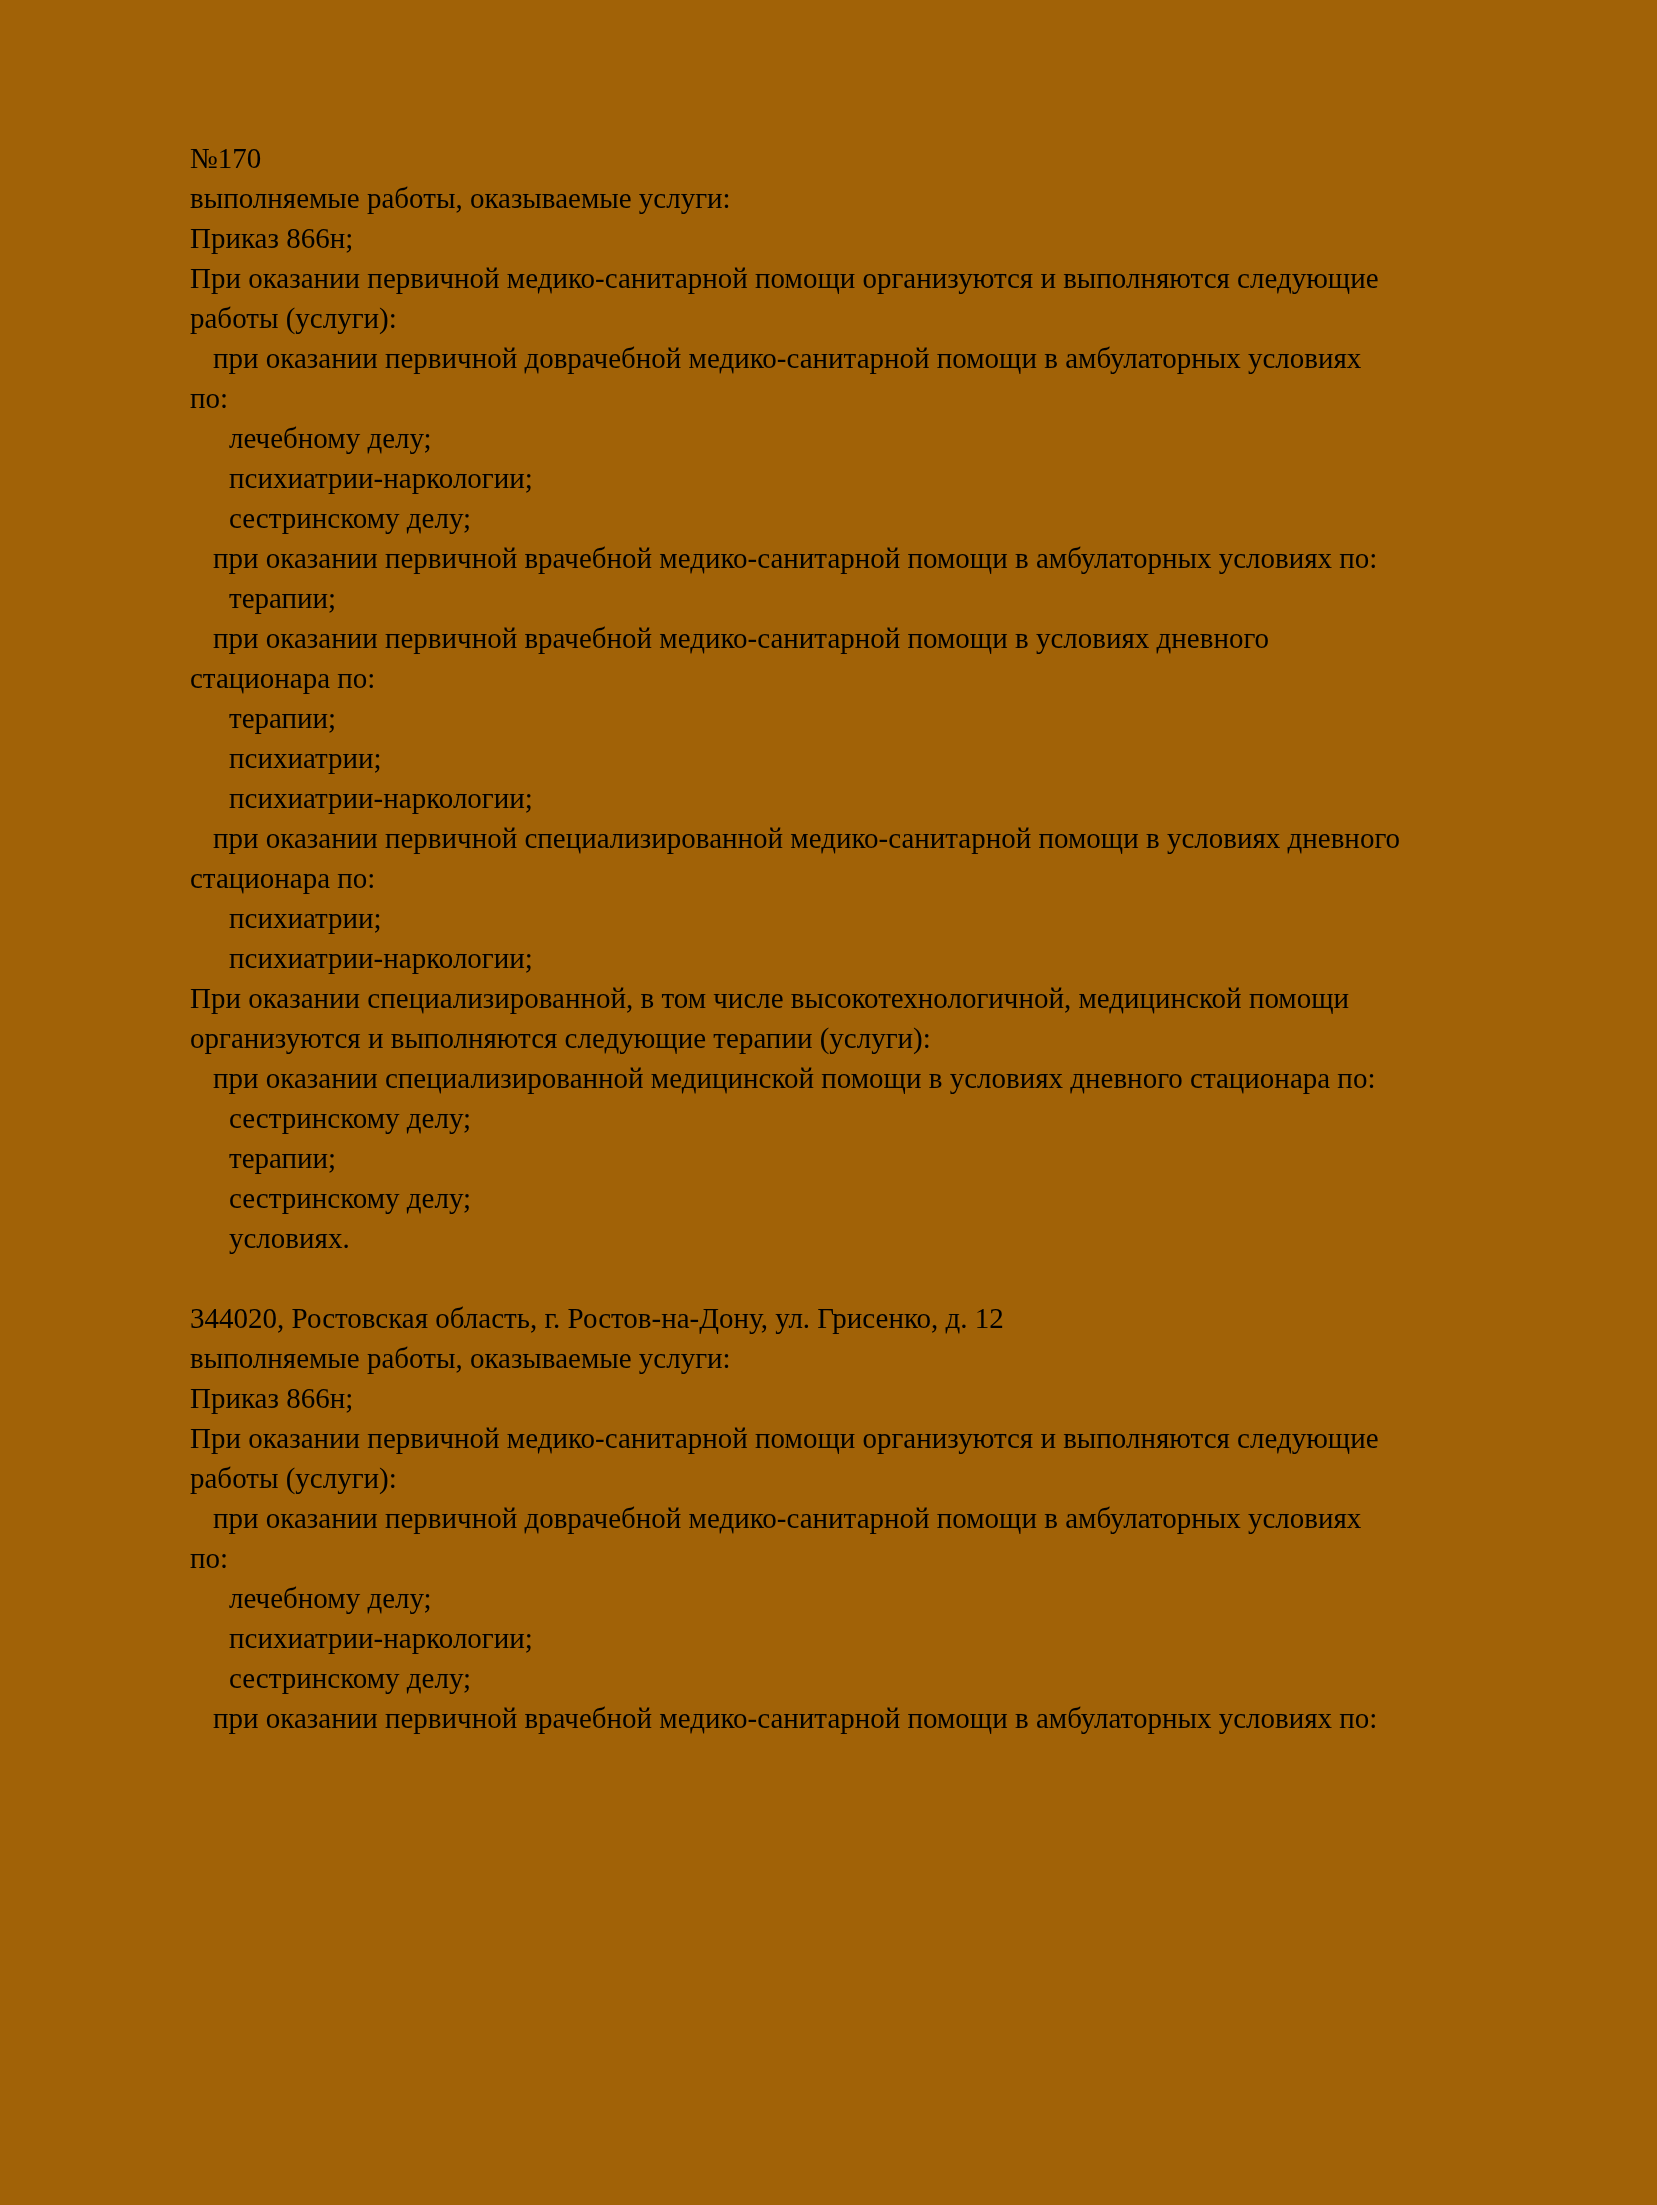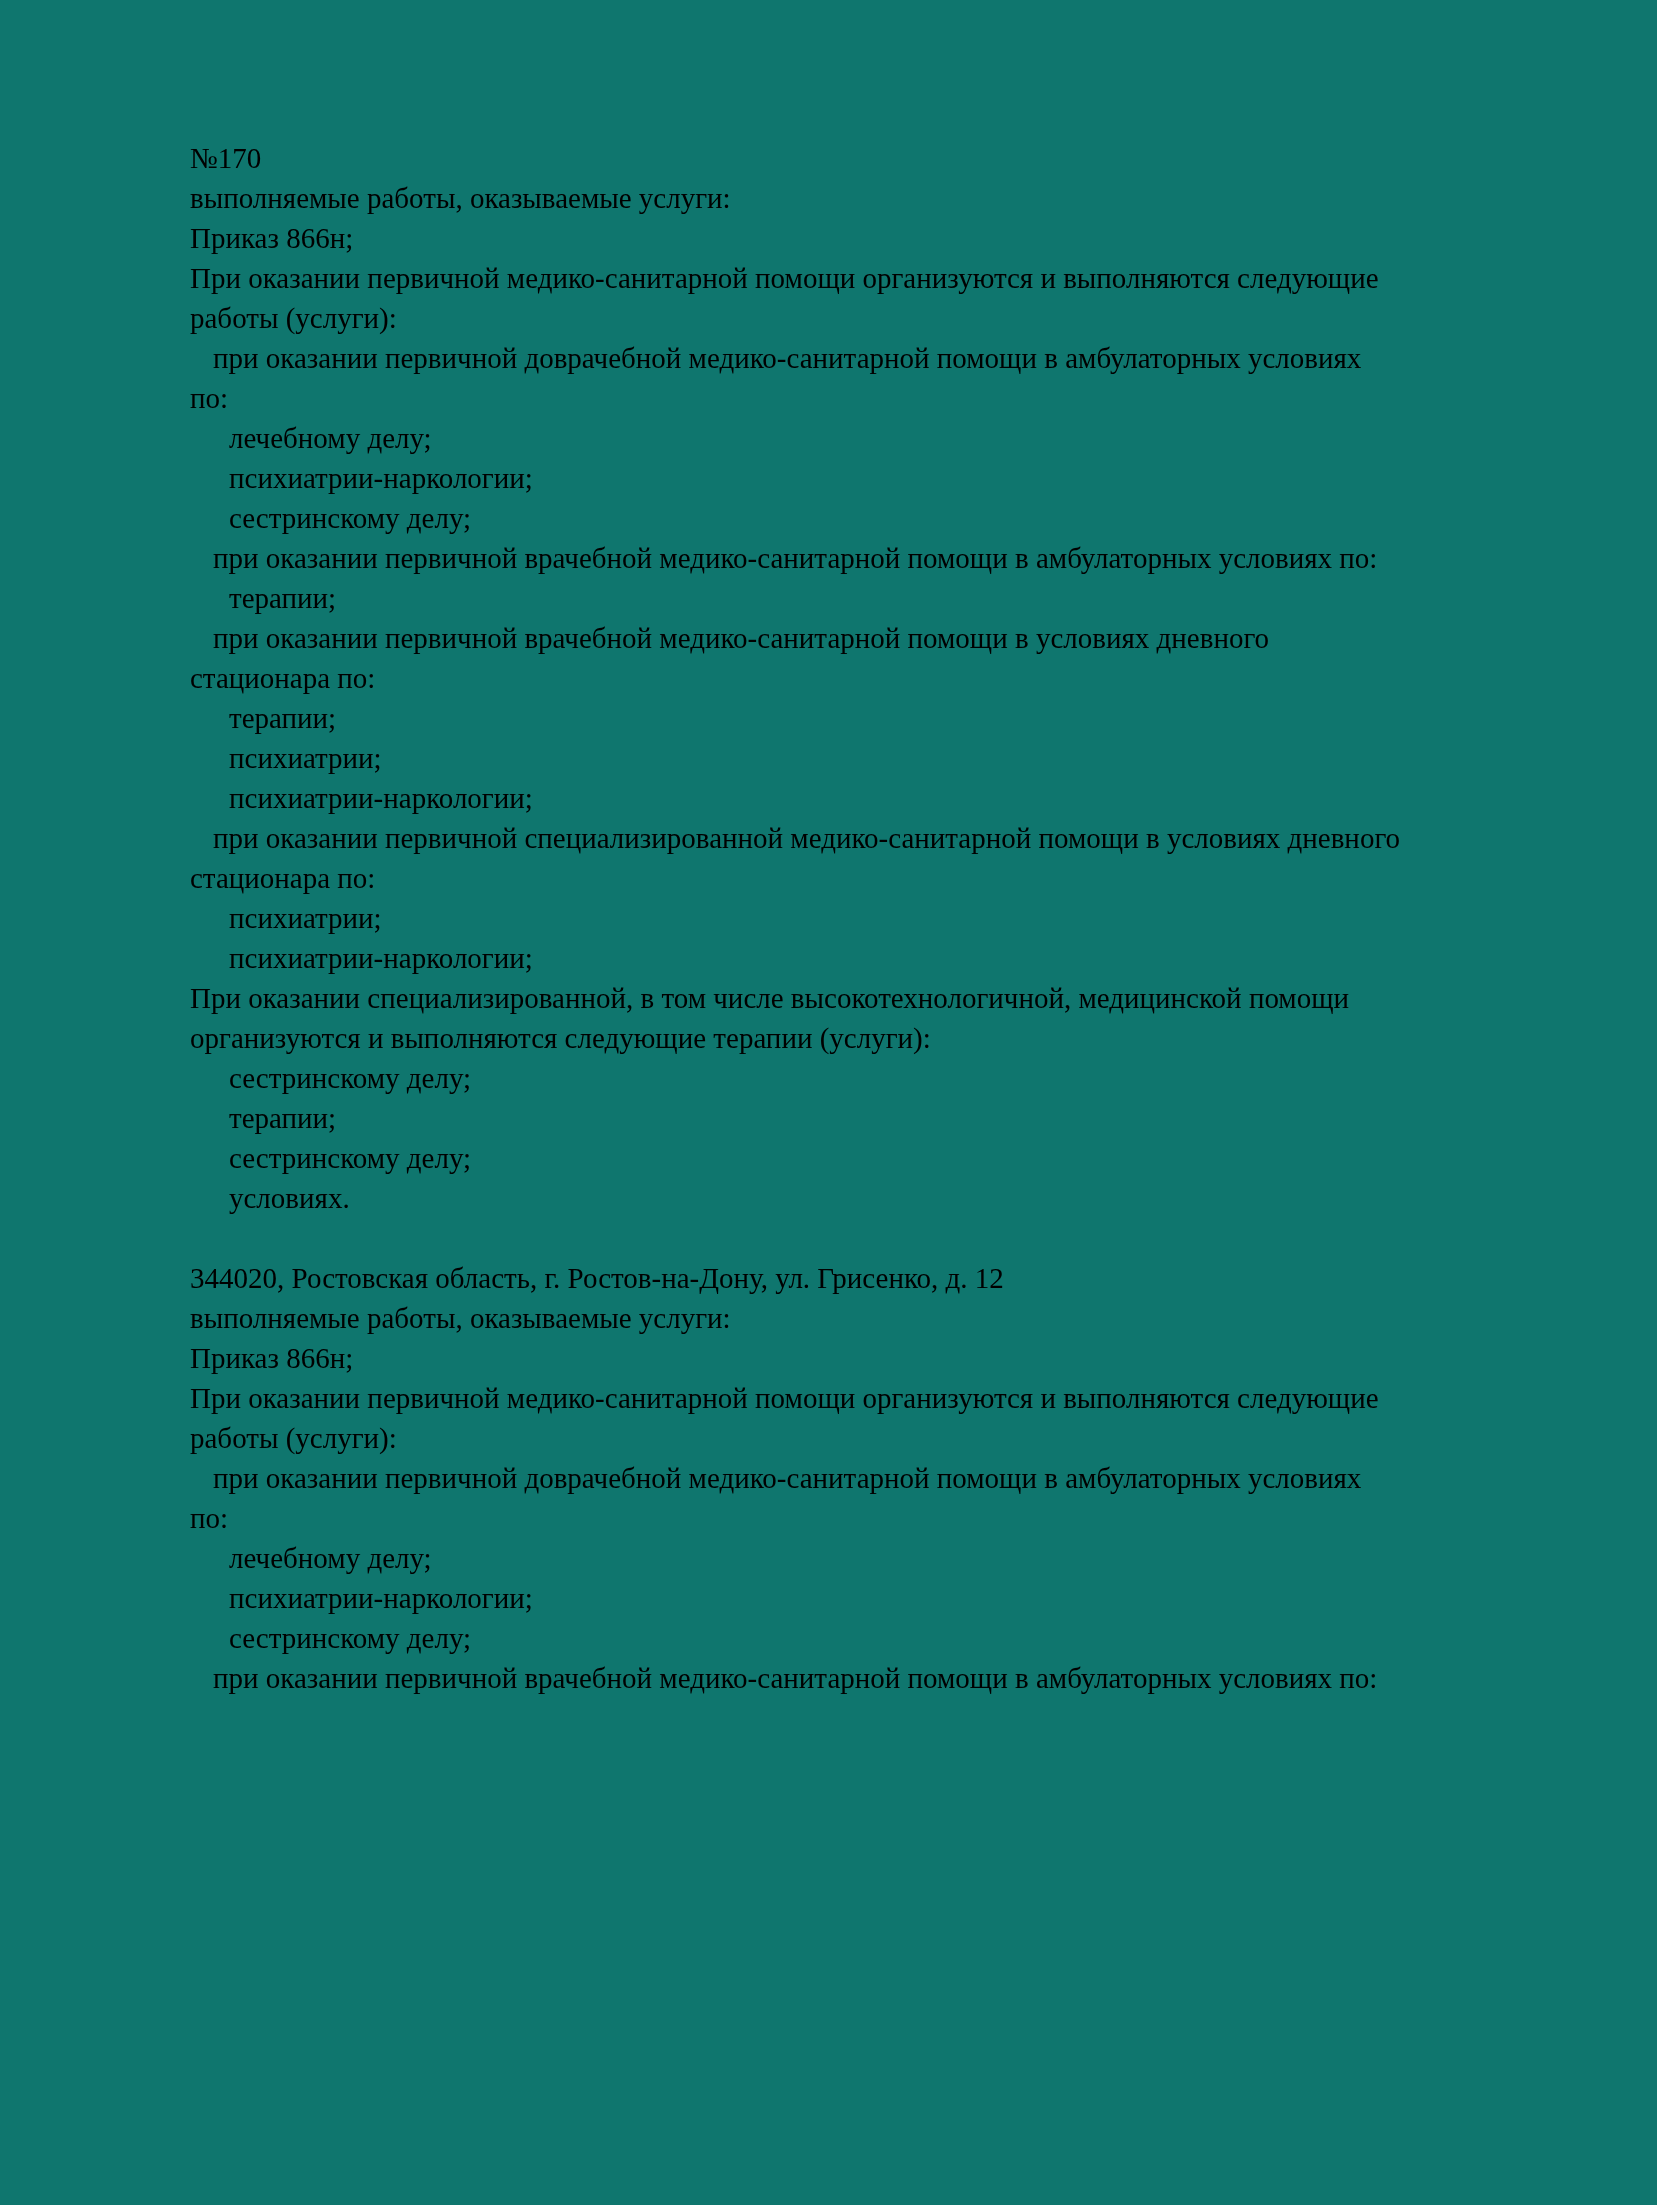--- a/index.html
+++ b/index.html
@@ -33,21 +33,21 @@
     white-space: pre;
   }
   .indent-0 { padding-left: 0; }
   .indent-1 { padding-left: 23px; }
   .indent-2 { padding-left: 39px; }
   .blank { height: 40px; }
 </style>
 </head>
 <body>
 
-<div class="page" style="background: #0f766e;">
+<div class="page" style="background: #a16207;">
   <div class="text-block" style="color: rgb(0, 0, 0);">
       <div class="line indent-0">№170</div>
       <div class="line indent-0">выполняемые работы, оказываемые услуги:</div>
       <div class="line indent-0">Приказ 866н;</div>
       <div class="line indent-0">При оказании первичной медико-санитарной помощи организуются и выполняются следующие</div>
       <div class="line indent-0">работы (услуги):</div>
       <div class="line indent-1">при оказании первичной доврачебной медико-санитарной помощи в амбулаторных условиях</div>
       <div class="line indent-0">по:</div>
       <div class="line indent-2">лечебному делу;</div>
       <div class="line indent-2">психиатрии-наркологии;</div>
@@ -58,20 +58,21 @@
       <div class="line indent-0">стационара по:</div>
       <div class="line indent-2">терапии;</div>
       <div class="line indent-2">психиатрии;</div>
       <div class="line indent-2">психиатрии-наркологии;</div>
       <div class="line indent-1">при оказании первичной специализированной медико-санитарной помощи в условиях дневного</div>
       <div class="line indent-0">стационара по:</div>
       <div class="line indent-2">психиатрии;</div>
       <div class="line indent-2">психиатрии-наркологии;</div>
       <div class="line indent-0">При оказании специализированной, в том числе высокотехнологичной, медицинской помощи</div>
       <div class="line indent-0">организуются и выполняются следующие терапии (услуги):</div>
+      <div class="line indent-1">при оказании специализированной медицинской помощи в условиях дневного стационара по:</div>
       <div class="line indent-2">сестринскому делу;</div>
       <div class="line indent-2">терапии;</div>
       <div class="line indent-2">сестринскому делу;</div>
       <div class="line indent-2">условиях.</div>
       <div class="line indent-0 blank"></div>
       <div class="line indent-0">344020, Ростовская область, г. Ростов-на-Дону, ул. Грисенко, д. 12</div>
       <div class="line indent-0">выполняемые работы, оказываемые услуги:</div>
       <div class="line indent-0">Приказ 866н;</div>
       <div class="line indent-0">При оказании первичной медико-санитарной помощи организуются и выполняются следующие</div>
       <div class="line indent-0">работы (услуги):</div>

